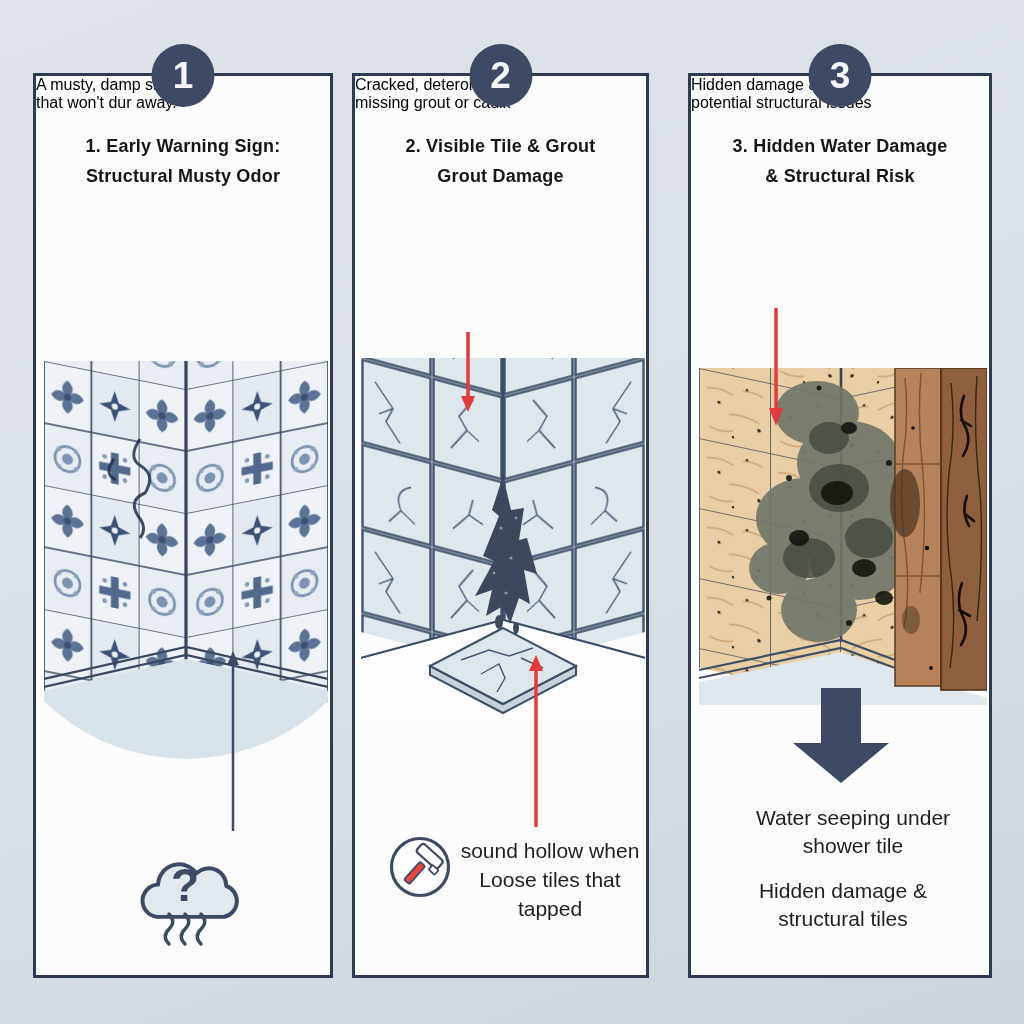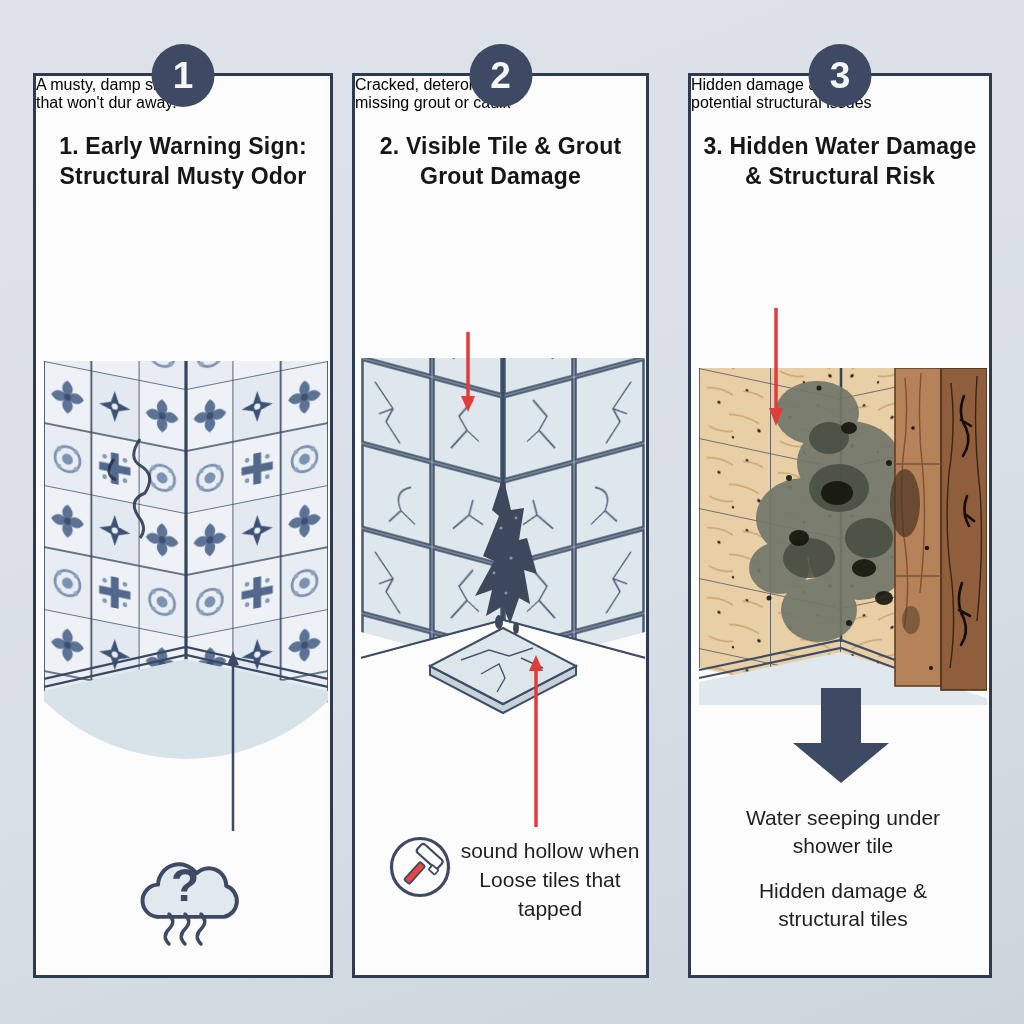--- a/index.html
+++ b/index.html
@@ -28,21 +28,21 @@
   .panel-3{left:688px;width:304px}
   .badge{
     position:absolute;top:-32px;left:50%;transform:translateX(-50%);
     width:63px;height:63px;border-radius:50%;
     background:var(--accent-navy);
     display:flex;align-items:center;justify-content:center;
     color:#f4f6f9;font-size:37px;font-weight:700;
   }
   .title{
     position:absolute;top:55px;left:0;width:100%;
-    text-align:center;font-size:23px;font-weight:700;color:var(--ink);
+    text-align:center;font-size:18px;font-weight:700;color:var(--ink);
     line-height:30px;letter-spacing:.2px;
   }
   .subtitle{
     position:absolute;top:194px;left:0;width:100%;
     text-align:center;font-size:21px;color:#1f1f1f;line-height:28px;
   }
   .panel-3 .subtitle{top:168px}
   .illu{position:absolute;display:block}
   .caption{
     position:absolute;text-align:center;font-size:21px;color:#1f1f1f;line-height:29px;
@@ -352,21 +352,21 @@
 
     <svg class="illu" style="left:76px;top:230px" width="18" height="122" viewBox="0 0 18 122">
       <line x1="9" y1="2" x2="9" y2="104" class="sR" stroke-width="3.5"></line>
       <polygon points="2,102 16,102 9,120" class="fR"></polygon>
     </svg>
 
     <svg class="illu" style="left:102px;top:612px" width="96" height="96" viewBox="0 0 96 96">
       <polygon points="28,0 68,0 68,55 96,55 48,95 0,55 28,55" class="fN"></polygon>
     </svg>
 
-    <div class="caption" style="left:10px;top:728px;width:284px;line-height:28px">
+    <div class="caption" style="left:20px;top:728px;width:284px;line-height:28px">
       <div>Water seeping under</div>
       <div>shower tile</div>
     </div>
     <div class="caption" style="left:10px;top:801px;width:284px;line-height:28px">
       <div>Hidden damage &amp;</div>
       <div>structural tiles</div>
     </div>
   </section>
 </div>
 

